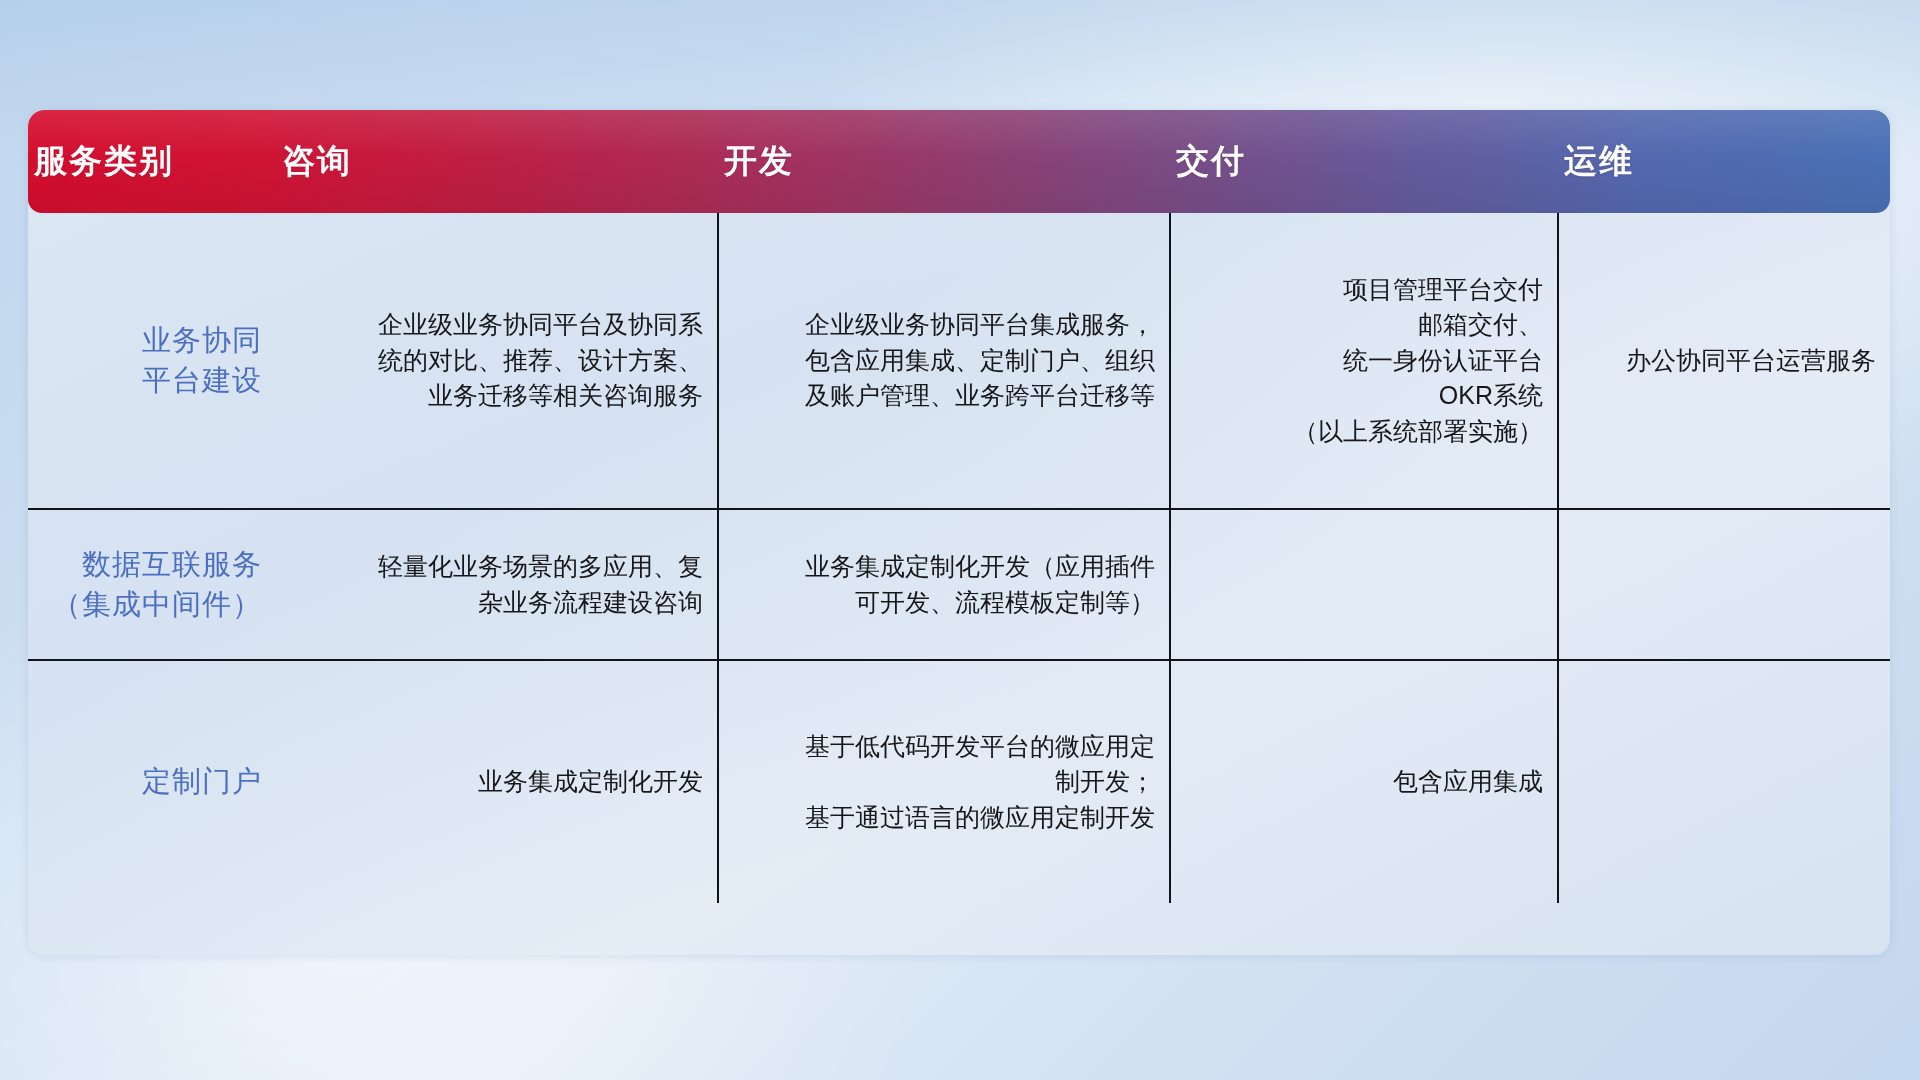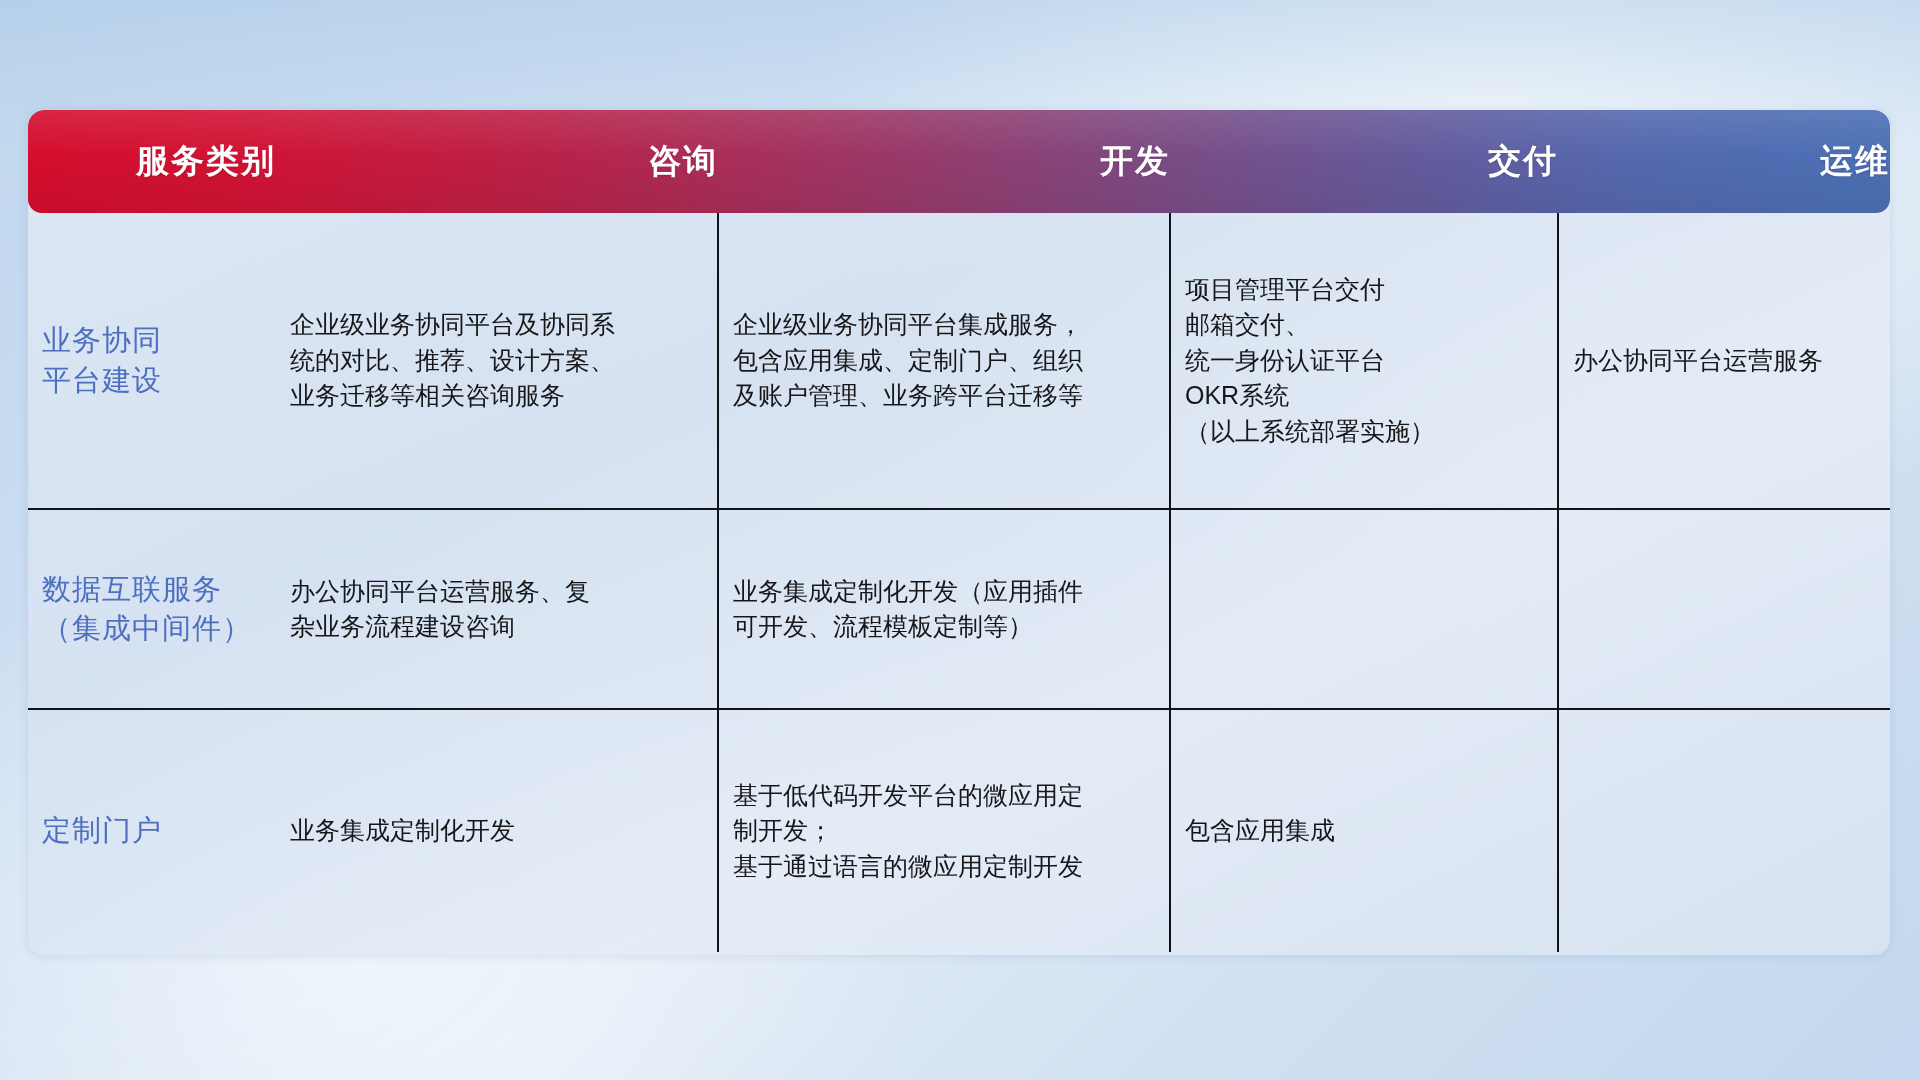--- a/index.html
+++ b/index.html
@@ -51,26 +51,26 @@
   }
   col.c0 { width: 248px; }
   col.c1 { width: 442px; }
   col.c2 { width: 452px; }
   col.c3 { width: 388px; }
   col.c4 { width: 332px; }
 
   
   thead tr { height: 103px; }
   thead th {
-    padding: 0;
+    padding: 6px;
     color: #ffffff;
     font-size: 33px;
     font-weight: bold;
     letter-spacing: 2px;
-    text-align: right;
+    text-align: left;
     vertical-align: middle;
     position: relative;
     z-index: 2;
     text-shadow: 0 1px 2px rgba(90,20,40,0.18);
   }
   #header-band {
     position: absolute;
     left: 0; top: 0;
     width: 1862px;
     height: 103px;
@@ -89,26 +89,26 @@
   #header-band::after {
     content: "";
     position: absolute;
     inset: 0;
     border-radius: 16px 16px 14px 14px;
     background: linear-gradient(180deg, rgba(255,255,255,0.10) 0%, rgba(255,255,255,0.0) 45%, rgba(0,0,0,0.06) 100%);
   }
 
   
   tbody tr.r0 { height: 296px; }
-  tbody tr.r1 { height: 200px; }
+  tbody tr.r1 { height: 151px; }
   tbody tr.r2 { height: 243px; }
 
   tbody td {
     padding: 12px 14px;
-    text-align: left;
+    text-align: right;
     vertical-align: middle;
     font-size: 25px;
     line-height: 1.42;
     color: #17171a;
     border-right: 2px solid #111318;
     border-bottom: 2px solid #111318;
   }
   tbody td.cat {
     border-right: none;
     font-size: 29px;
@@ -162,21 +162,21 @@
         <td class="cell-lines">项目管理平台交付
 邮箱交付、
 统一身份认证平台
 OKR系统
 （以上系统部署实施）</td>
         <td class="cell-lines last">办公协同平台运营服务</td>
       </tr>
       <tr class="r1">
         <td class="cat cell-lines">数据互联服务
 （集成中间件）</td>
-        <td class="cell-lines">办公协同平台运营服务、复
+        <td class="cell-lines">轻量化业务场景的多应用、复
 杂业务流程建设咨询</td>
         <td class="cell-lines">业务集成定制化开发（应用插件
 可开发、流程模板定制等）</td>
         <td class="cell-lines empty"></td>
         <td class="cell-lines last empty"></td>
       </tr>
       <tr class="r2">
         <td class="cat cell-lines">定制门户</td>
         <td class="cell-lines">业务集成定制化开发</td>
         <td class="cell-lines">基于低代码开发平台的微应用定

